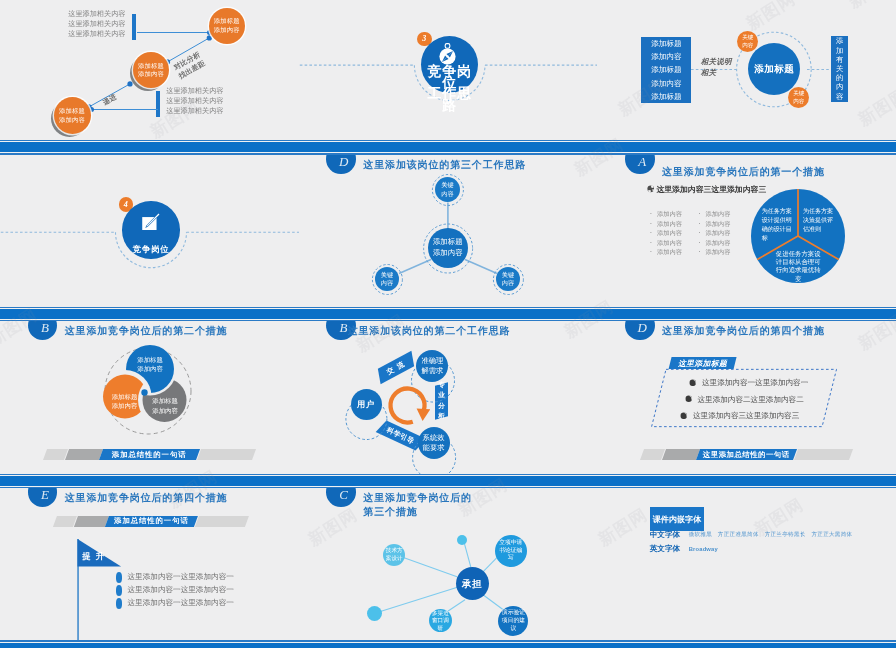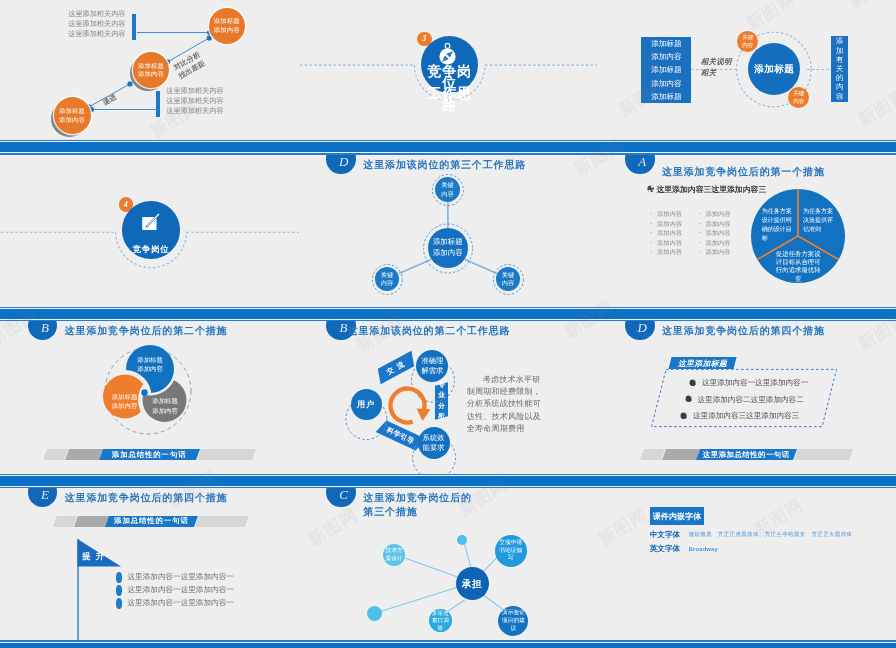--- a/index.html
+++ b/index.html
@@ -388,21 +388,20 @@
   </div>
   <div class="circ" style="left:118.9px;top:106.15px;width:32px;height:32px;background:#1471bf;color:#fff;font-size:7.3px;line-height:10px;padding:0 3px;box-sizing:border-box">
     <span>系统效能要求</span>
   </div>
 
   <svg style="position:absolute;left:86.2px;top:61.35px" width="45" height="45" viewBox="0 0 45 45">
     <path d="M27.75 38.67 A17 17 0 1 1 38.67 27.75" fill="none" stroke="#ee7d2c" stroke-width="4.3"></path>
     <path d="M31.6 25.6 L45.4 26.2 L37.6 38 Z" fill="#ee7d2c"></path>
   </svg>
 
-  <div style="position:absolute;left:168px;top:52.65px;width:78.5px;font-size:8.05px;line-height:12.2px;color:#6a6a6a;letter-spacing:.2px;text-indent:16px">考虑技术水平研制周期和经费限制，分析系统战技性能可达性、技术风险以及全寿命周期费用</div>
  </div>
  <div class="band">
       <i class="b1"></i>
       <i class="b2"></i>
       <i class="b3"></i>
     </div>
 </div>
 
 <div class="slide" style="left:597.34px;top:321.35px">
  <div class="inner">
@@ -547,21 +546,21 @@
   </div>
  </div>
  <div class="band">
       <i class="b1"></i>
       <i class="b2"></i>
     </div>
 </div>
 
 <div class="slide" style="left:597.34px;top:488.25px">
  <div class="inner">
-  <div style="position:absolute;left:52.3px;top:18.75px;width:54.8px;height:18px;background:#1a76c8;color:#fff;font-size:8.1px;font-weight:bold;letter-spacing:0;display:flex;align-items:center;justify-content:center">课件内嵌字体</div>
+  <div style="position:absolute;left:52.3px;top:18.75px;width:54.8px;height:24px;background:#1a76c8;color:#fff;font-size:8.1px;font-weight:bold;letter-spacing:0;display:flex;align-items:center;justify-content:center">课件内嵌字体</div>
   <div style="position:absolute;left:52.4px;top:41.4px;font-size:7.6px;font-weight:bold;color:#1566b4;letter-spacing:0">中文字体</div>
   <div style="position:absolute;left:91.3px;top:43px;font-size:5.5px;color:#4c92cd;letter-spacing:.35px;white-space:nowrap">微软雅黑　方正正准黑简体　方正兰亭特黑长　方正正大黑简体</div>
   <div style="position:absolute;left:52.4px;top:55.8px;font-size:7.6px;font-weight:bold;color:#1566b4;letter-spacing:0">英文字体</div>
   <div style="position:absolute;left:91.3px;top:57.6px;font-size:5.8px;color:#4c92cd;font-weight:bold;letter-spacing:.2px">Broadway</div>
  </div>
  <div class="band">
       <i class="b1"></i>
       <i class="b2"></i>
     </div>
 </div>

